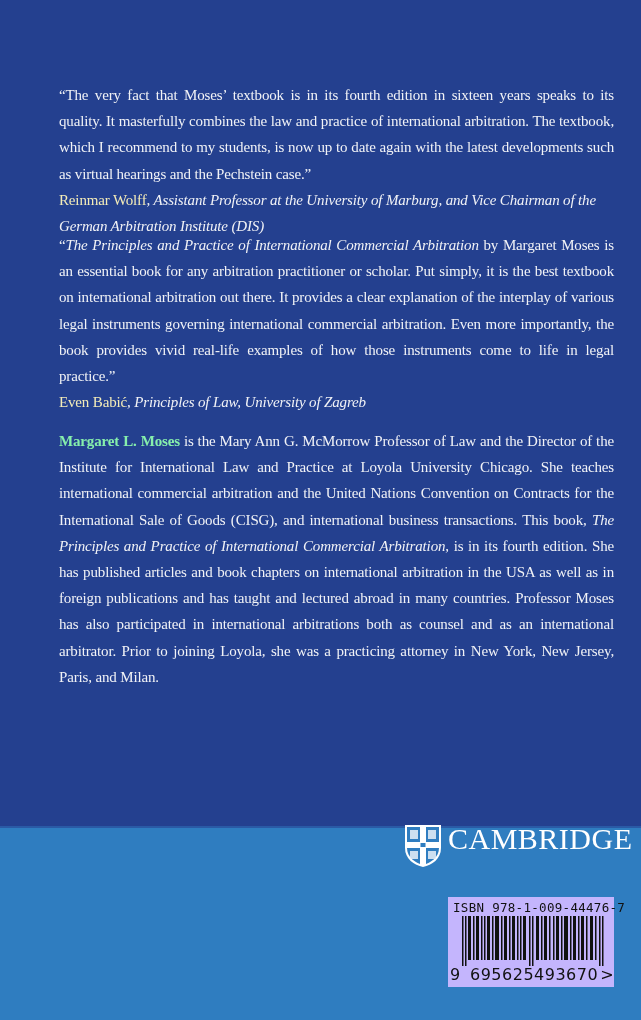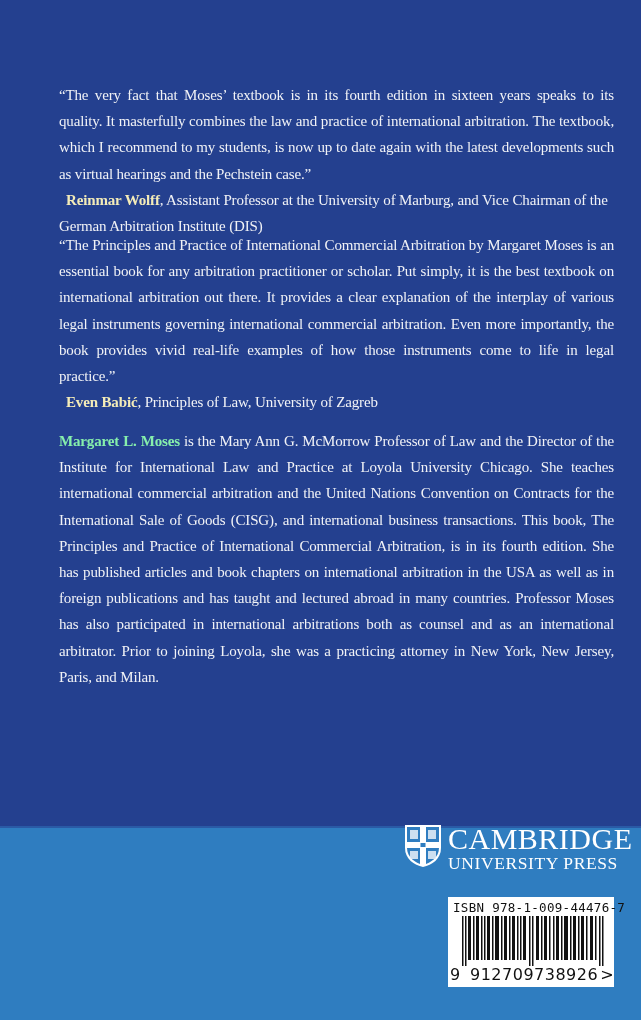--- a/index.html
+++ b/index.html
@@ -23,41 +23,41 @@
       background: #2a5aa6;
     }
     .text-block {
       position: absolute; left: 59px; width: 555px;
       font-size: 15px; line-height: 26.2px;
       text-align: justify;
       letter-spacing: -0.15px;
     }
     .text-block p { margin: 0; }
     .attr { margin-top: 2px; text-align: left !important; }
-    .name { font-weight: bold; color: #f4ecb8; margin-left: 7px; }
-    .book-title, .affil { }
+    .name { font-weight: normal; color: #f4ecb8; }
+    .book-title, .affil { font-style: italic; }
     .bio-name { font-weight: bold; color: #86efac; }
     #quote1 { top: 82px; }
     #quote2 { top: 232px; }
     #bio { top: 428px; }
 
     .logo {
       position: absolute; left: 404px; top: 824px; height: 50px;
       display: flex; 
     }
     .shield {
       width: 38px; height: 44px; margin-right: 6px;
     }
     .wordmark { color: #ffffff; line-height: 1; }
     .wm-1 { font-size: 30px; letter-spacing: 0.5px; display: block; }
     .wm-2 { font-size: 17.5px; letter-spacing: 0.6px; display: block; margin-top: 1px; }
 
     .barcode-box {
       position: absolute; left: 448px; top: 897px; width: 166px; height: 90px;
-      background: #ffffff;
+      background: #c4b5fd;
       font-family: "DejaVu Sans", "Liberation Sans", sans-serif;
       color: #111;
     }
     .isbn-label {
       position: absolute; left: 5px; top: 3px; font-size: 12.5px; letter-spacing: 0.3px;
       font-family: "DejaVu Sans Mono", monospace;
       white-space: nowrap;
     }
     .bars {
       position: absolute; left: 14px; top: 19px; width: 142px; height: 50px;
@@ -98,21 +98,20 @@
     <rect x="16" y="3" width="6" height="38" fill="#ffffff"></rect>
     <rect x="3" y="18" width="32" height="6" fill="#ffffff"></rect>
     <rect x="6" y="6" width="8" height="9" fill="#e8f0f8" opacity="0.85"></rect>
     <rect x="24" y="6" width="8" height="9" fill="#e8f0f8" opacity="0.85"></rect>
     <rect x="6" y="27" width="8" height="8" fill="#e8f0f8" opacity="0.85"></rect>
     <rect x="24" y="27" width="8" height="8" fill="#e8f0f8" opacity="0.85"></rect>
     <rect x="16.5" y="19" width="5" height="4" fill="#2f7dc0"></rect>
   </svg>
   <div class="wordmark">
     <span class="wm-1">CAMBRIDGE</span>
-    <span class="wm-2">UNIVERSITY PRESS</span>
   </div>
 </div>
 
 <div class="barcode-box">
   <div class="isbn-label">ISBN 978-1-009-44476-7</div>
   <svg class="bars" viewBox="0 0 142 50" preserveAspectRatio="none">
     <g fill="#111">
       <rect x="0" y="0" width="1.5" height="50"></rect>
       <rect x="3" y="0" width="1.5" height="50"></rect>
       <rect x="6" y="0" width="3" height="44"></rect>
@@ -144,14 +143,14 @@
       <rect x="111" y="0" width="3" height="44"></rect>
       <rect x="116" y="0" width="1.5" height="44"></rect>
       <rect x="119" y="0" width="3" height="44"></rect>
       <rect x="124" y="0" width="1.5" height="44"></rect>
       <rect x="128" y="0" width="3" height="44"></rect>
       <rect x="133" y="0" width="1.5" height="44"></rect>
       <rect x="137" y="0" width="1.5" height="50"></rect>
       <rect x="140" y="0" width="1.5" height="50"></rect>
     </g>
   </svg>
-  <div class="digits"><span class="d-lead">9</span><span class="d-main">912709738926</span><span class="d-arrow">&gt;</span></div>
+  <div class="digits"><span class="d-lead">9</span><span class="d-main">695625493670</span><span class="d-arrow">&gt;</span></div>
 </div>
 
 </body></html>

